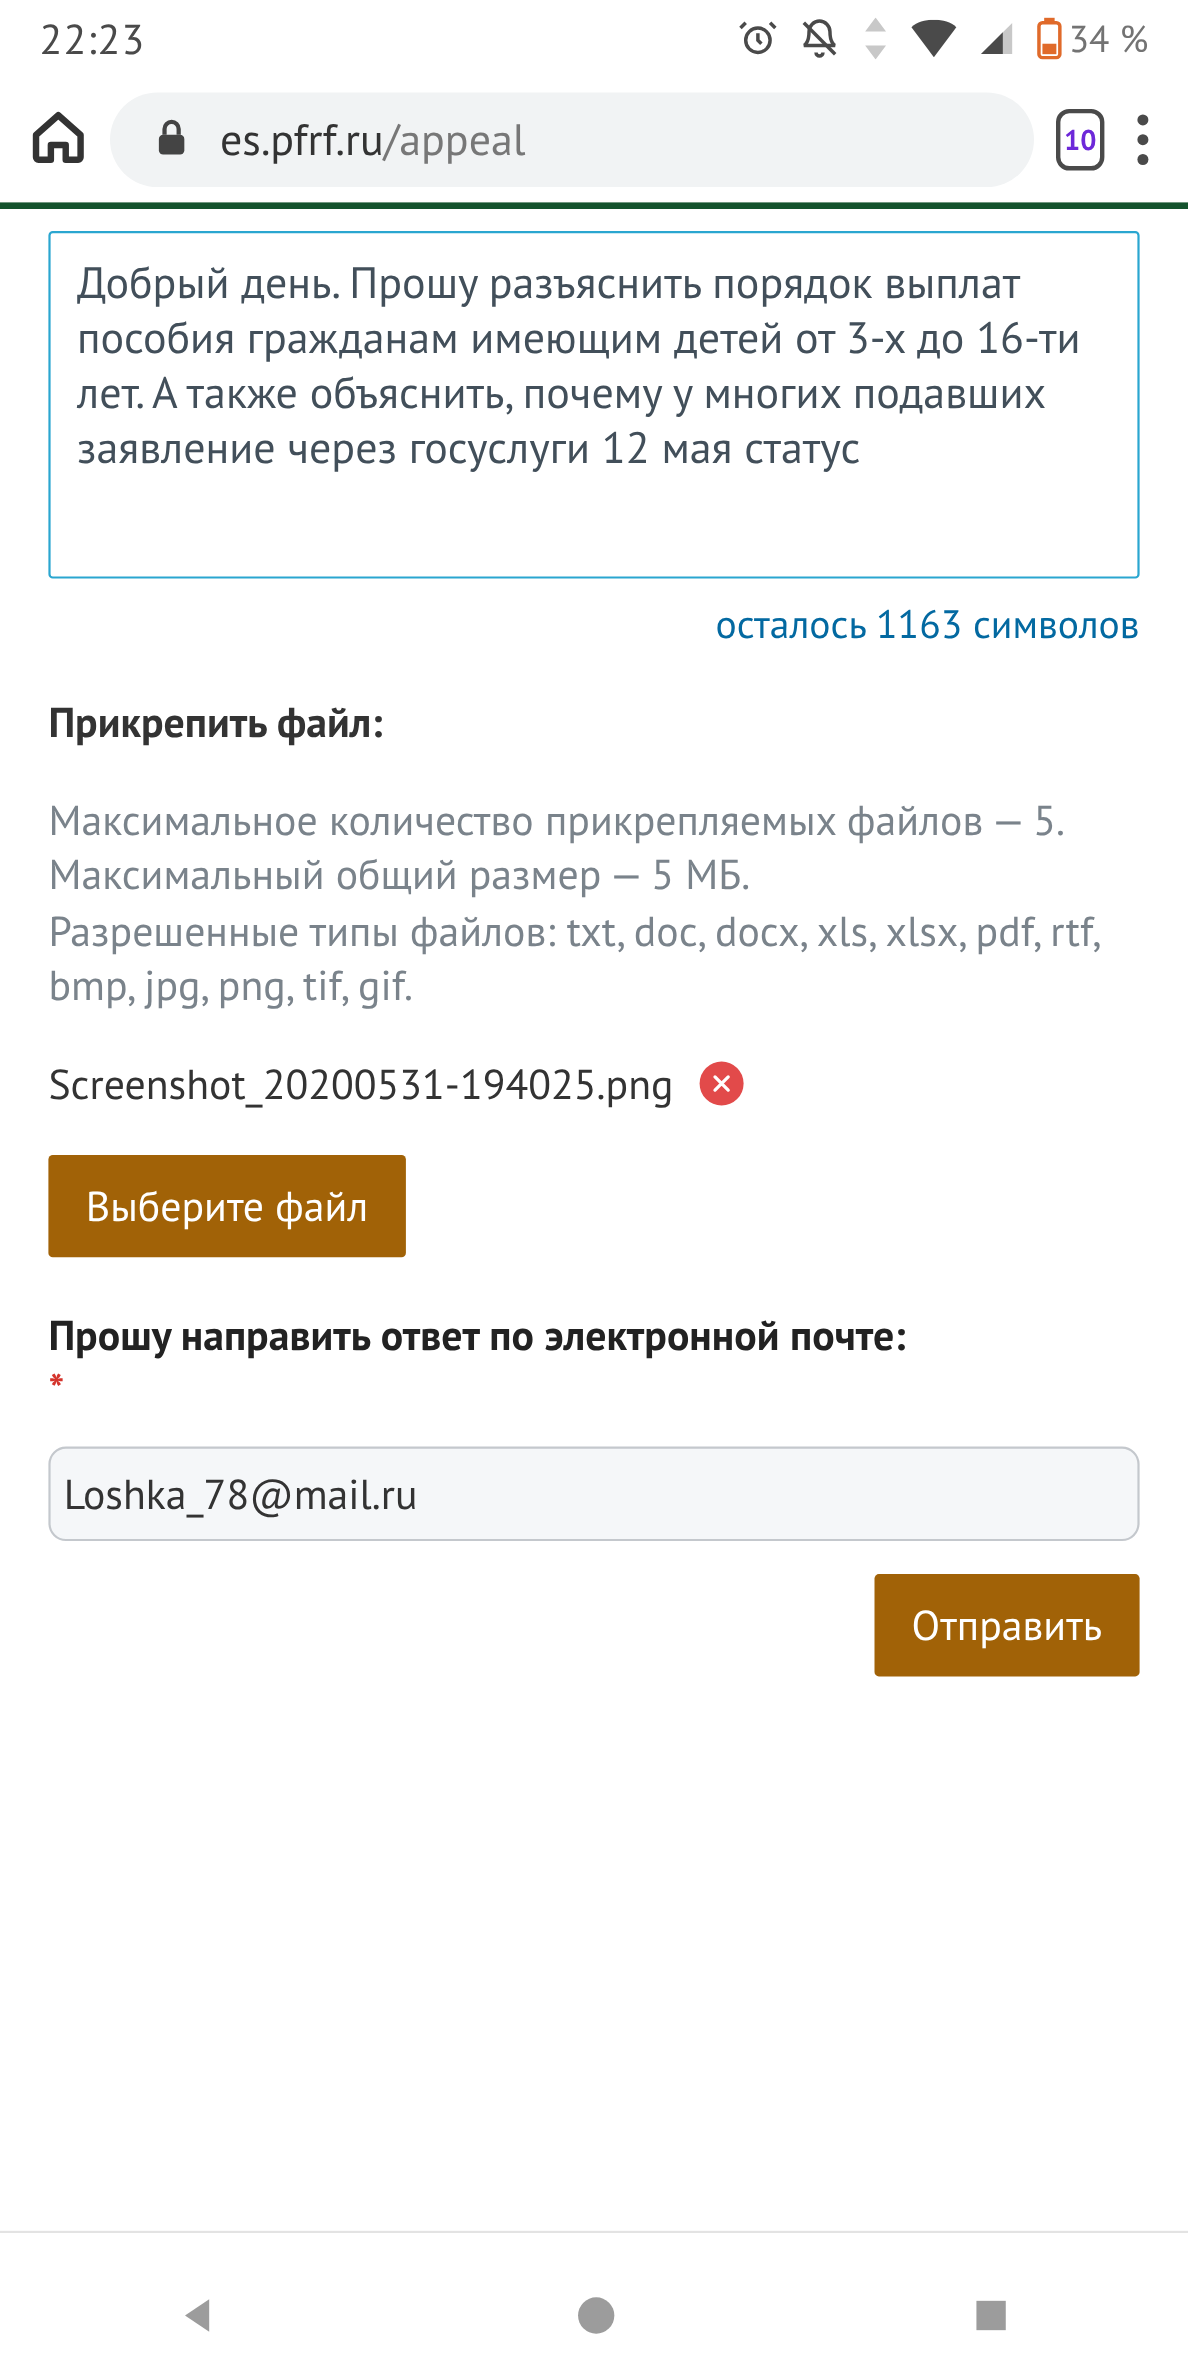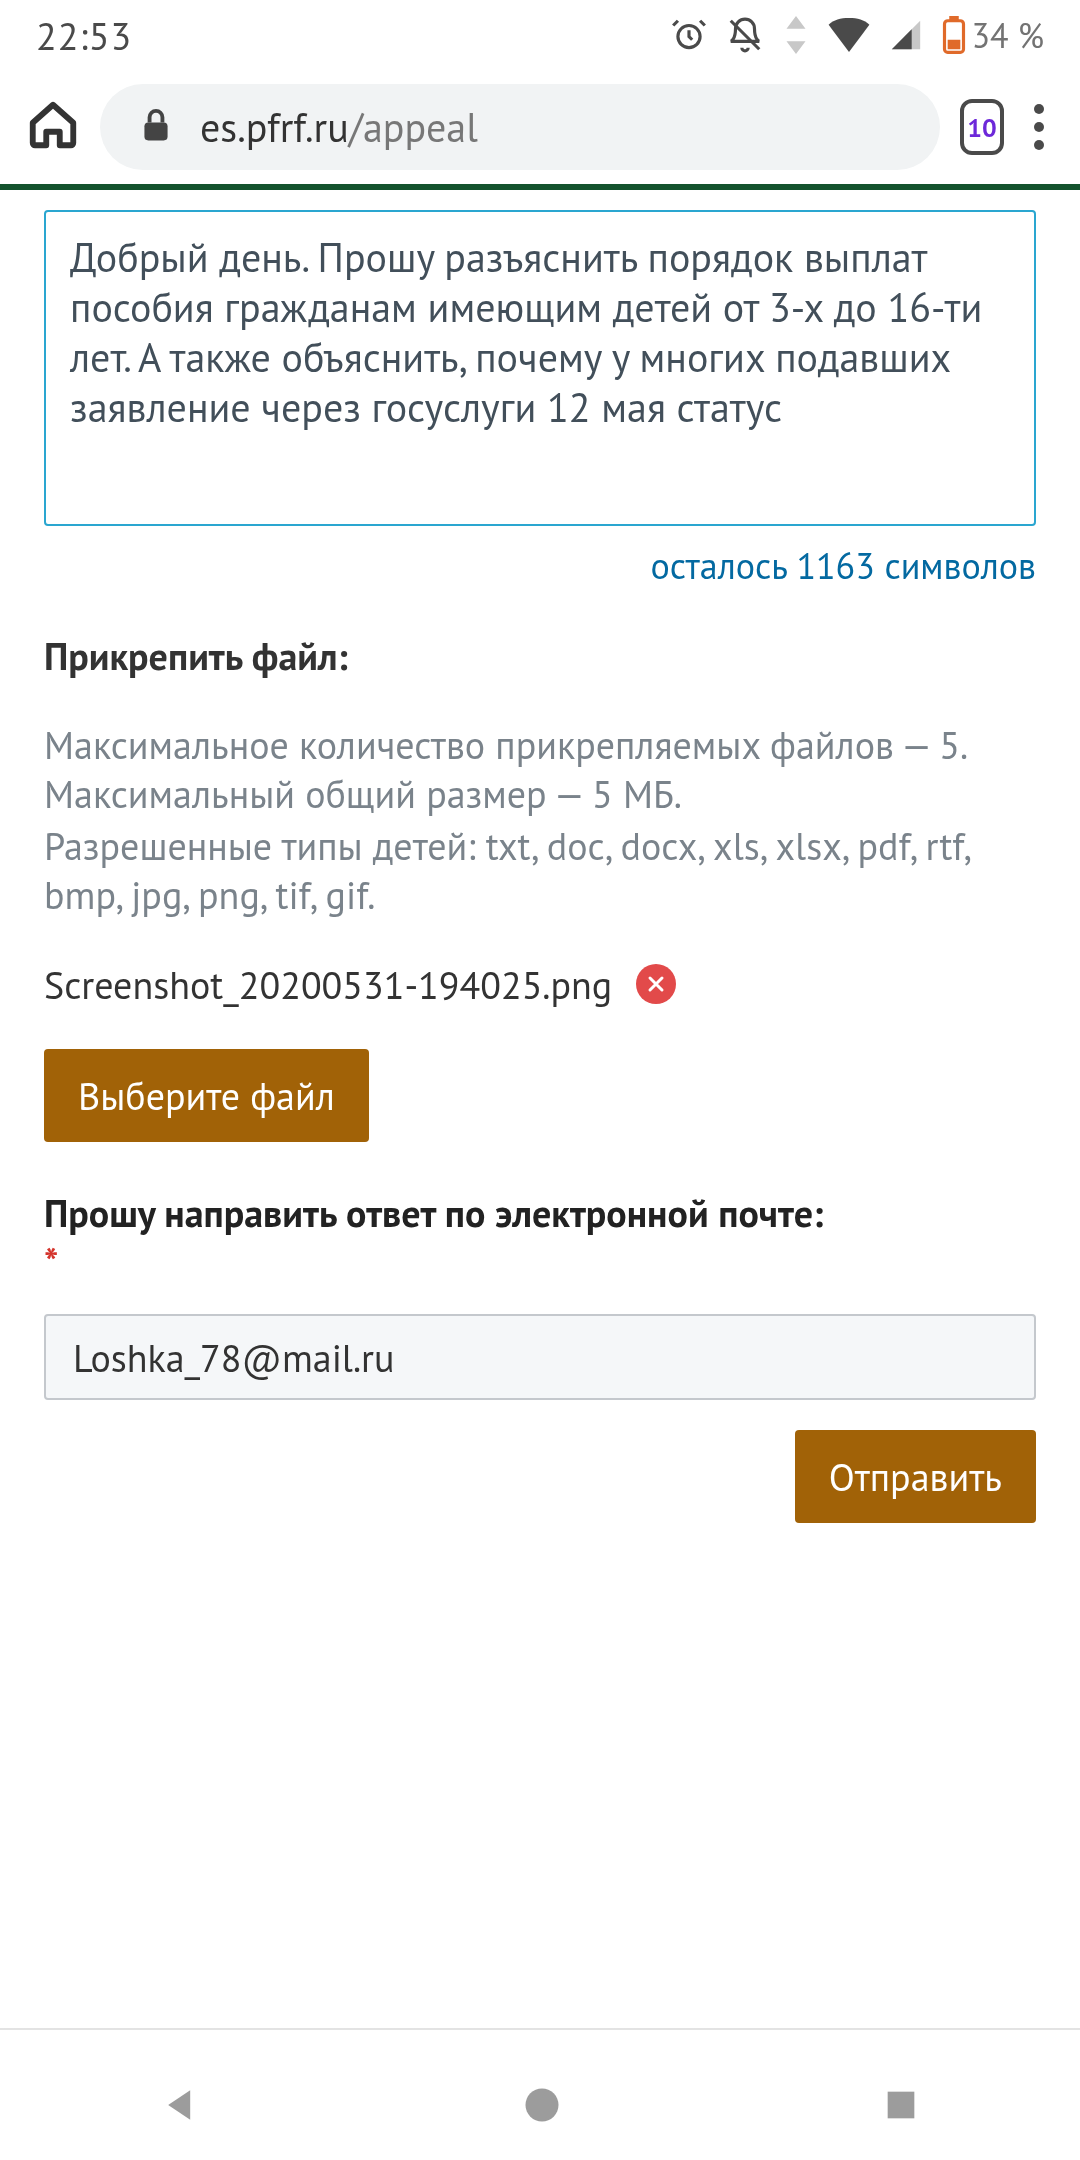--- a/index.html
+++ b/index.html
@@ -24,32 +24,32 @@
   .textarea { width:100%; height: 316px; border: 2px solid #2aa6d0; border-radius: 4px; padding: 20px 24px; font-size: 40px; line-height: 1.25; color:#424f5a; font-family: inherit; resize:none; overflow:hidden; background:#fff; }
   .counter { text-align:right; font-size: 36px; color:#0369a1; margin-top: 12px; }
   .section-title { font-size: 38px; font-weight:700; color:#333; margin-top: 42px; }
   .helper { font-size: 38px; color:#7a838b; line-height:1.3; margin-top: 40px; }
   .file-row { display:flex; align-items:center; gap: 24px; margin-top: 40px; }
   .file-name { font-size: 38px; color:#333; }
   .remove-badge { width:40px; height:40px; border-radius:50%; background:#e24a4a; display:flex; align-items:center; justify-content:center; }
   .btn { display:inline-block; background:#a16207; color:#fff; font-size:38px; padding: 22px 34px; border:none; border-radius:4px; margin-top: 40px; cursor:pointer; font-family:inherit; }
   .label-strong { font-size: 38px; font-weight:700; color:#222; margin-top: 46px; line-height:1.3; }
   .req { color:#d4342c; font-size: 38px; font-weight:700; }
-  .email-input { width:100%; height:86px; border:2px solid #c4c8cd; border-radius:4px; background:#f5f7f9; padding: 0 27px; font-size:38px; color:#333; margin-top: 28px; font-family:inherit; }
+  .email-input { width:100%; height:86px; border:2px solid #c4c8cd; border-radius:16px; background:#f5f7f9; padding: 0 12px; font-size:38px; color:#333; margin-top: 28px; font-family:inherit; }
   .submit-row { display:flex; justify-content:flex-end; margin-top: 30px; }
   
   .bottom-sep { position:absolute; left:0; right:0; bottom:130px; height:2px; background:#e3e3e3; }
   .navbar { position:absolute; bottom:0; left:0; right:0; height:110px; display:flex; align-items:center; justify-content:space-around; }
   .navbar svg { display:block; }
 </style>
 </head>
 <body>
 
 <div class="status-bar">
-  <div class="time">22:53</div>
+  <div class="time">22:23</div>
   <div class="status-icons">
     <span>
       <svg width="38" height="38" viewBox="0 0 24 24" fill="none" stroke="#4a4a4a" stroke-width="2">
           <circle cx="12" cy="13" r="7"></circle>
           <path d="M12 9v4l2 2"></path>
           <path d="M5 3 2 6M19 3l3 3"></path>
         </svg>
     </span>
     <span>
       <svg width="38" height="38" viewBox="0 0 24 24" fill="none" stroke="#4a4a4a" stroke-width="2">
@@ -112,21 +112,21 @@
   </div>
 </div>
 
 <div class="page">
 
   <textarea class="textarea" style="">Добрый день. Прошу разъяснить порядок выплат пособия гражданам имеющим детей от 3-х до 16-ти лет. А также объяснить, почему у многих подавших заявление через госуслуги 12 мая статус</textarea>
   <div class="counter">осталось 1163 символов</div>
 
   <h2 class="section-title">Прикрепить файл:</h2>
   <p class="helper">Максимальное количество прикрепляемых файлов — 5. Максимальный общий размер — 5 МБ.</p>
-  <p class="helper" style="margin-top:2px">Разрешенные типы детей: txt, doc, docx, xls, xlsx, pdf, rtf, bmp, jpg, png, tif, gif.</p>
+  <p class="helper" style="margin-top:2px">Разрешенные типы файлов: txt, doc, docx, xls, xlsx, pdf, rtf, bmp, jpg, png, tif, gif.</p>
 
   <div class="file-row">
     <span class="file-name">Screenshot_20200531-194025.png</span>
     <span class="remove-badge">
       <svg width="20" height="20" viewBox="0 0 20 20">
           <path d="M4 4l12 12M16 4 4 16" stroke="#fff" stroke-width="3" stroke-linecap="round"></path>
         </svg>
     </span>
   </div>
 

